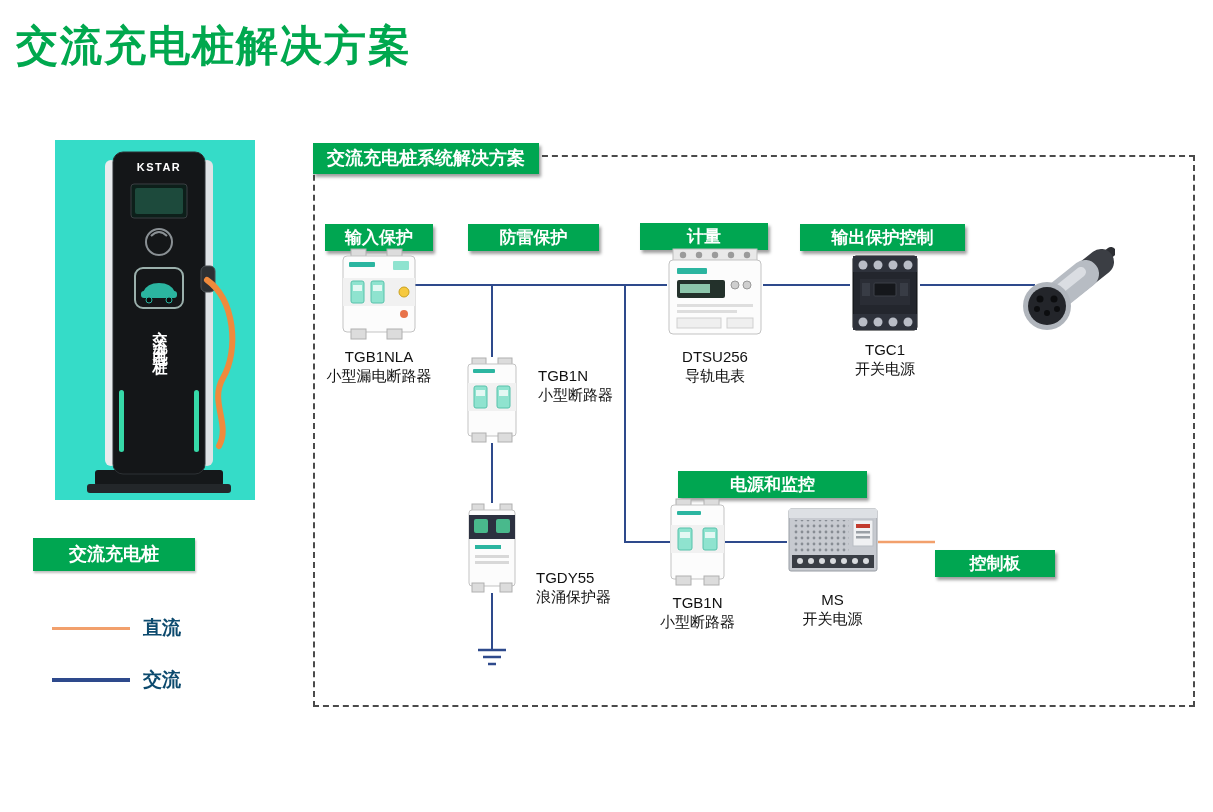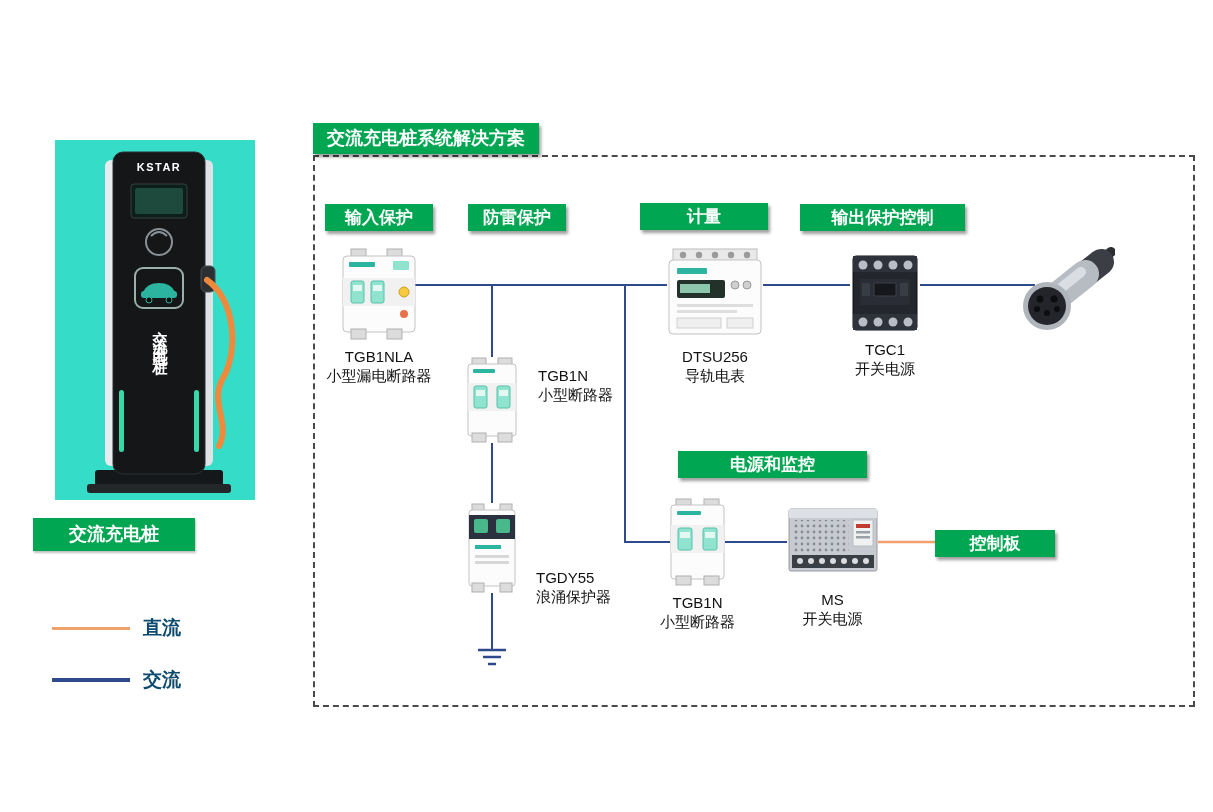--- a/index.html
+++ b/index.html
@@ -20,21 +20,21 @@
   .photo-box svg { display: block; }
   .vtext {
     position: absolute; left: 95px; top: 178px; height: 140px; width: 20px;
     writing-mode: vertical-lr; text-orientation: upright;
     color: #ffffff; font-size: 15px; font-weight: 700; letter-spacing: 7px;
   }
   .green-tag {
     position: absolute; height: 27px; line-height: 27px;
     background: var(--brand-green, #00A651); color: #ffffff;
     font-size: 17px; font-weight: 700; text-align: center;
-    box-shadow: 2px 3px 3px rgba(0,0,0,0.38); white-space: nowrap;
+    box-shadow: 2px 3px 3px rgba(0,0,0,0.38); white-space: nowrap; margin-top: 20px;
   }
   .caption {
     left: 33px; top: 518px; width: 162px; height: 33px; line-height: 33px;
     font-size: 18px; box-shadow: 1px 2px 2px rgba(0,0,0,0.25);
   }
   .diagram-title {
     left: 313px; top: 123px; height: 31px; line-height: 31px;
     padding: 0 14px; font-size: 18px;
   }
   .dashed-box {
@@ -60,20 +60,21 @@
     font-size: 15px; line-height: 19px; color: #111111; white-space: nowrap;
   }
   .comp-center .comp-model { margin-top: 7px; }
   .side-label { position: absolute; text-align: left; }
 </style>
 </head>
 <body>
 
 <div class="canvas">
 
+  <div class="page-title">交流充电桩解决方案</div>
 
   <div class="photo-box">
     <svg width="200" height="360" viewBox="0 0 200 360">
       <rect x="40" y="330" width="128" height="16" rx="3" fill="#15181a"></rect>
       <rect x="32" y="344" width="144" height="9" rx="3" fill="#23272a"></rect>
       <rect x="50" y="20" width="12" height="306" rx="6" fill="#e9ecee"></rect>
       <rect x="146" y="20" width="12" height="306" rx="6" fill="#dfe3e6"></rect>
       <rect x="58" y="12" width="92" height="322" rx="10" fill="#141618" stroke="#2d3134"></rect>
       <text x="104" y="31" text-anchor="middle" font-size="11" font-weight="bold" fill="#ffffff" letter-spacing="1.5">KSTAR</text>
       <rect x="76" y="44" width="56" height="34" rx="3" fill="#0d1f1a" stroke="#3a3f42"></rect>
@@ -118,21 +119,21 @@
       <path d="M478 650 H506"></path>
       <path d="M483 657 H501"></path>
       <path d="M488 664 H496"></path>
     </g>
     <g class="dc">
       <path d="M878 542 H935"></path>
     </g>
   </svg>
 
   <div class="green-tag" style="left:325px;top:204px;width:108px">输入保护</div>
-  <div class="green-tag" style="left:468px;top:204px;width:98px">防雷保护</div>
+  <div class="green-tag" style="left:468px;top:204px;width:131px">防雷保护</div>
   <div class="green-tag" style="left:640px;top:203px;width:128px">计量</div>
   <div class="green-tag" style="left:678px;top:451px;width:189px">电源和监控</div>
   <div class="green-tag" style="left:800px;top:204px;width:165px">输出保护控制</div>
   <div class="green-tag" style="left:935px;top:530px;width:120px">控制板</div>
 
   <div class="comp comp-center" style="left:320px;top:248px;width:118px">
     <svg width="76" height="92" viewBox="0 0 76 92">
       <rect x="10" y="1" width="15" height="10" fill="#dcdcdc" stroke="#b0b0b0"></rect>
       <rect x="46" y="1" width="15" height="10" fill="#dcdcdc" stroke="#b0b0b0"></rect>
       <rect x="2" y="8" width="72" height="76" rx="4" fill="#fcfcfc" stroke="#c3c3c3"></rect>

